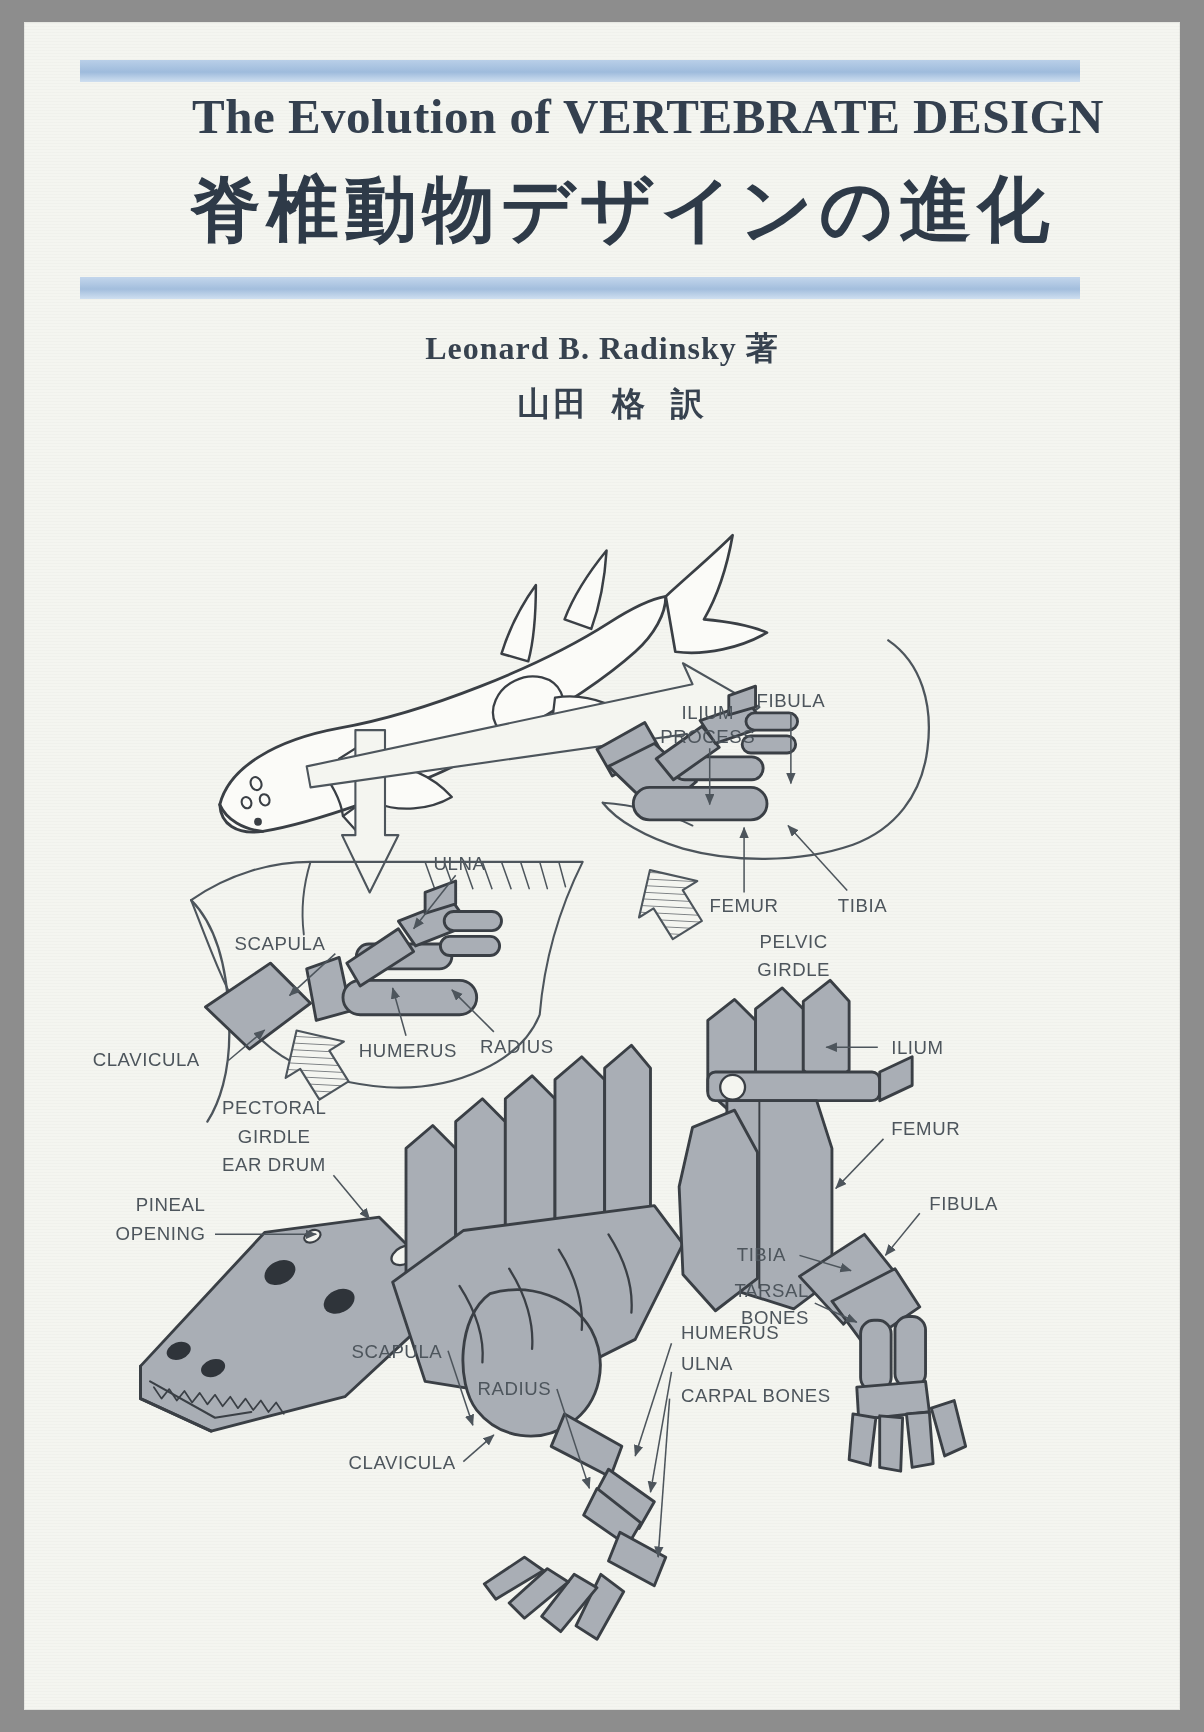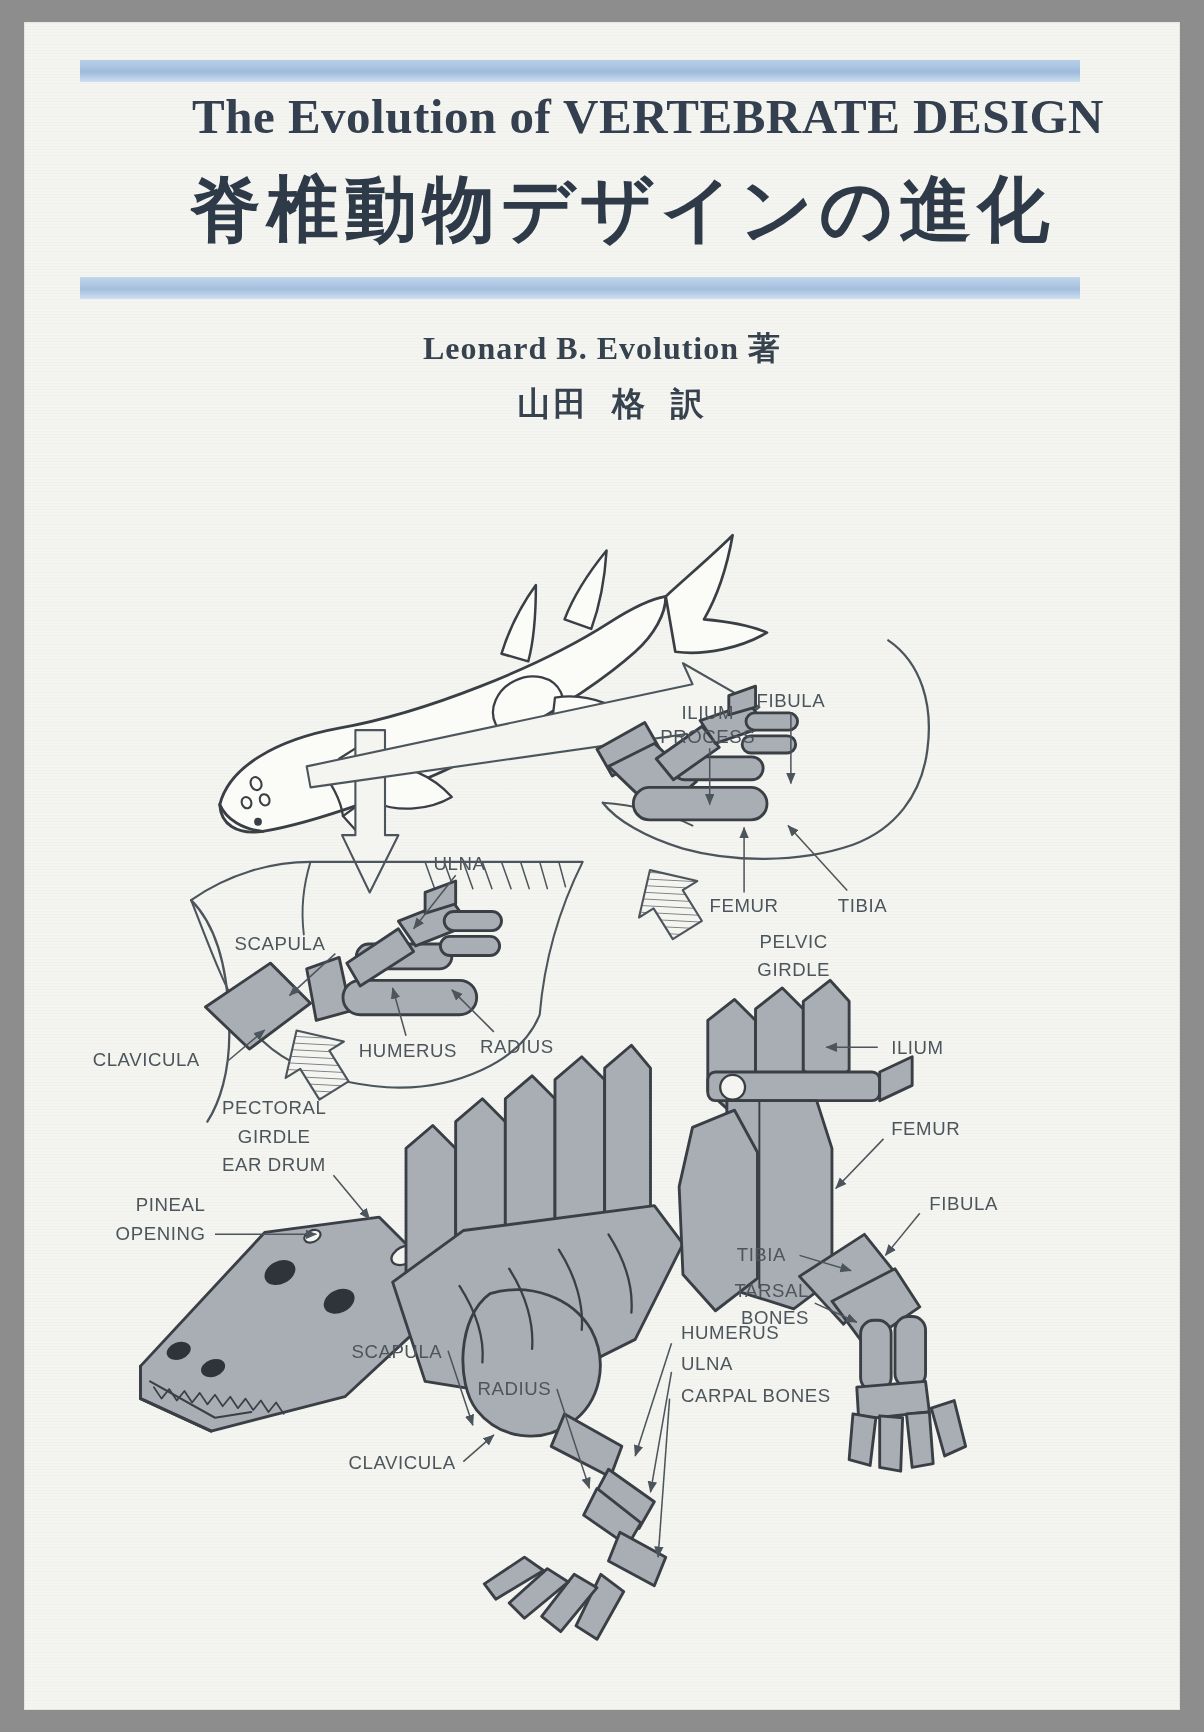--- a/index.html
+++ b/index.html
@@ -56,21 +56,21 @@
 <body>
 
 <div class="page">
   <div class="cover">
 
     <div class="bar bar-top"></div>
     <div class="bar bar-bottom"></div>
 
     <div class="title-en">The Evolution of VERTEBRATE DESIGN</div>
     <div class="title-ja">脊椎動物デザインの進化</div>
-    <div class="author">Leonard  B. Evolution 著</div>
+    <div class="author">Leonard  B. Radinsky 著</div>
     <div class="translator">山田 格 訳</div>
 
     <div class="figure">
       <svg viewBox="0 0 1156 1240" xmlns="http://www.w3.org/2000/svg">
         <defs>
           <pattern id="hatch" width="7" height="7" patternUnits="userSpaceOnUse" patternTransform="rotate(35)">
             <rect width="7" height="7" fill="#f4f5f0"></rect>
             <line x1="0" y1="0" x2="0" y2="7" stroke="#4a4f55" stroke-width="1.4"></line>
           </pattern>
           <marker id="ar" markerWidth="9" markerHeight="9" refX="7" refY="3.1" orient="auto">

